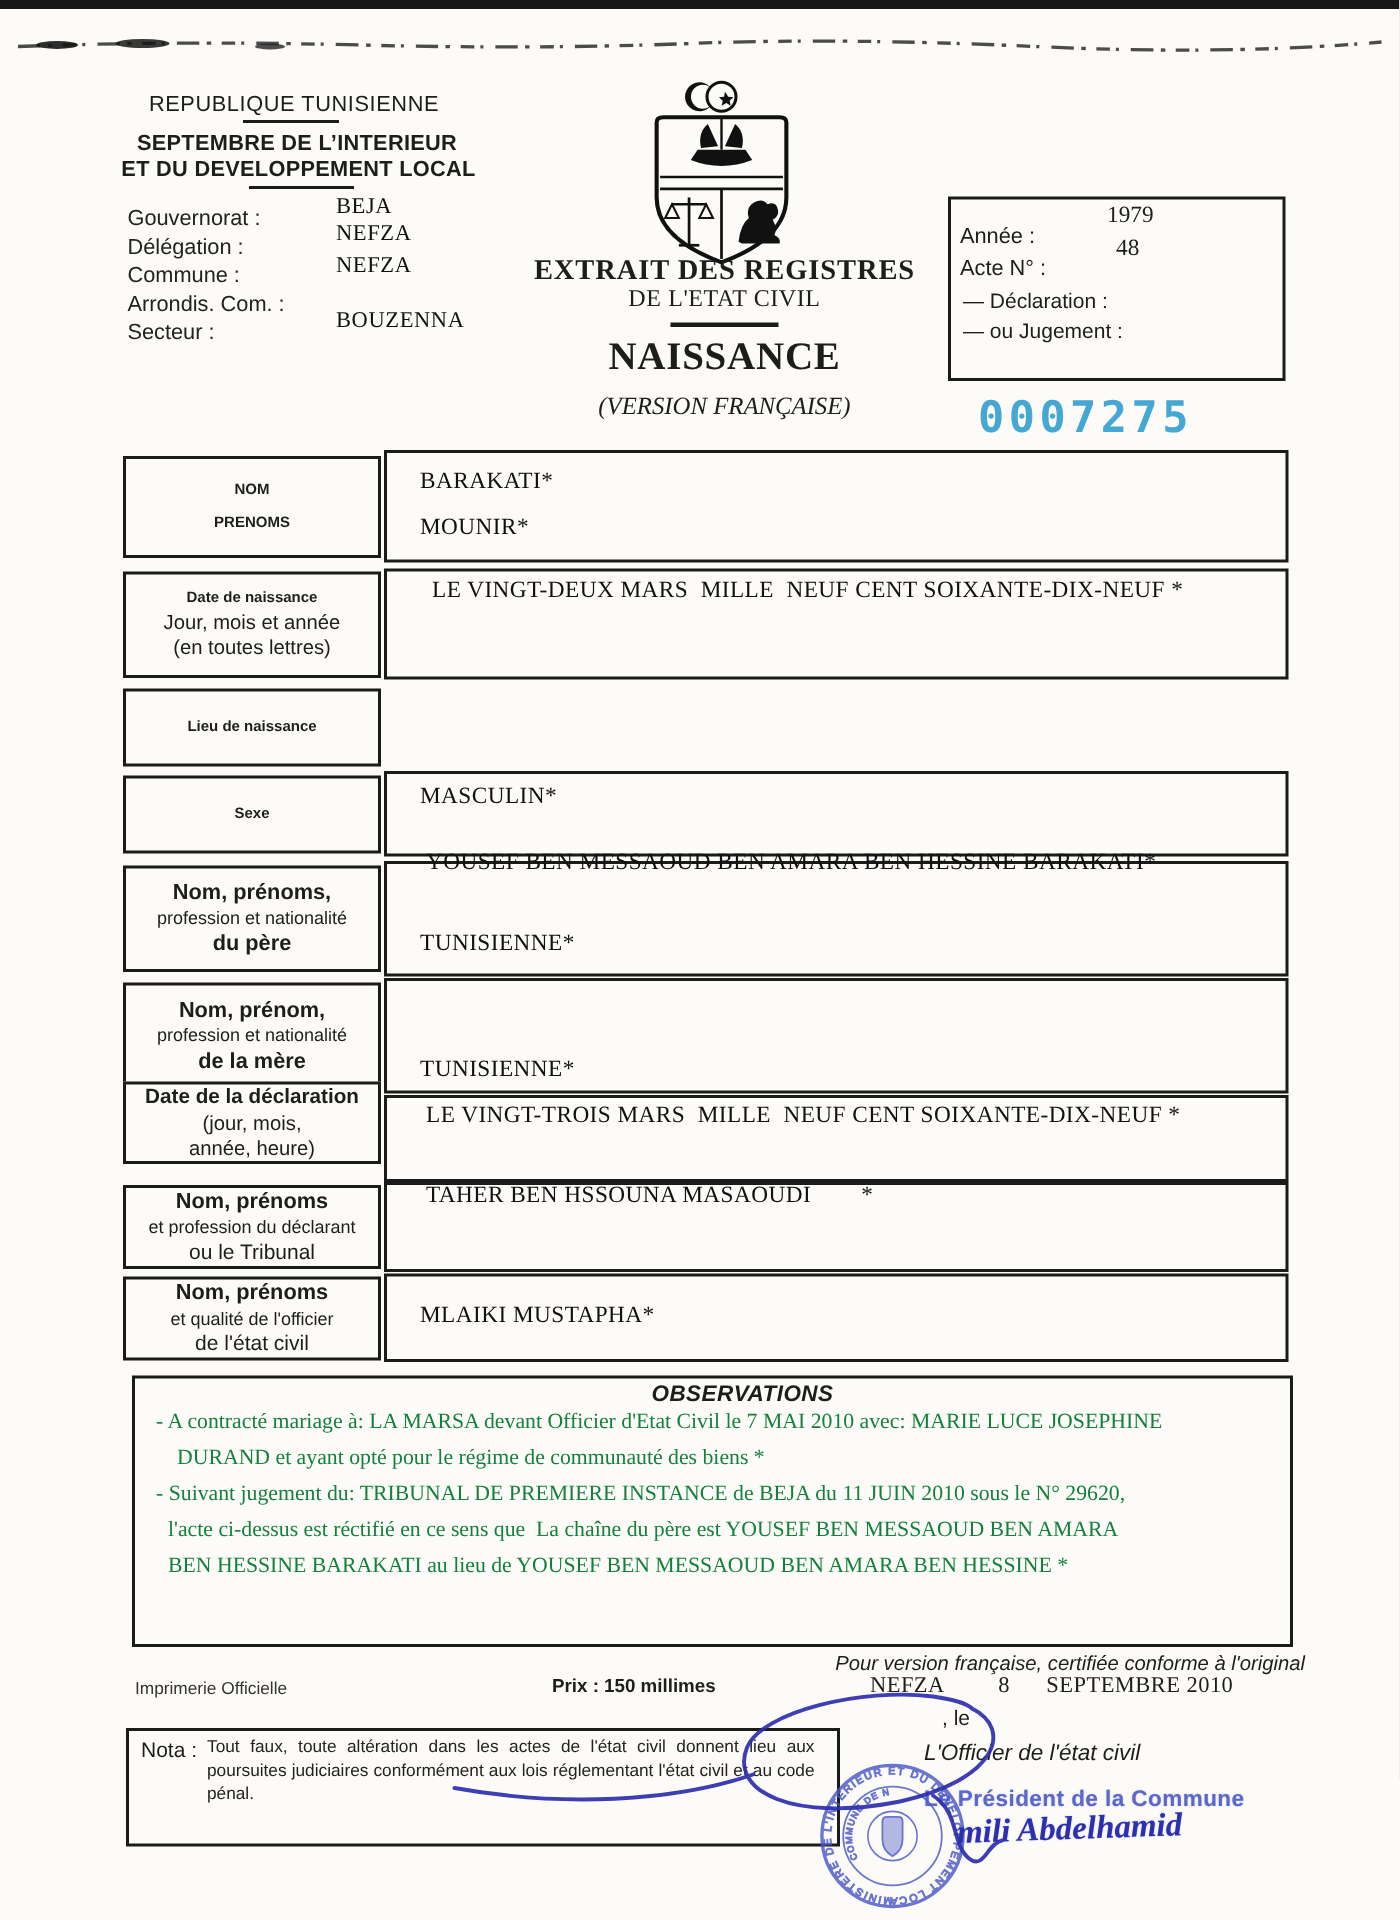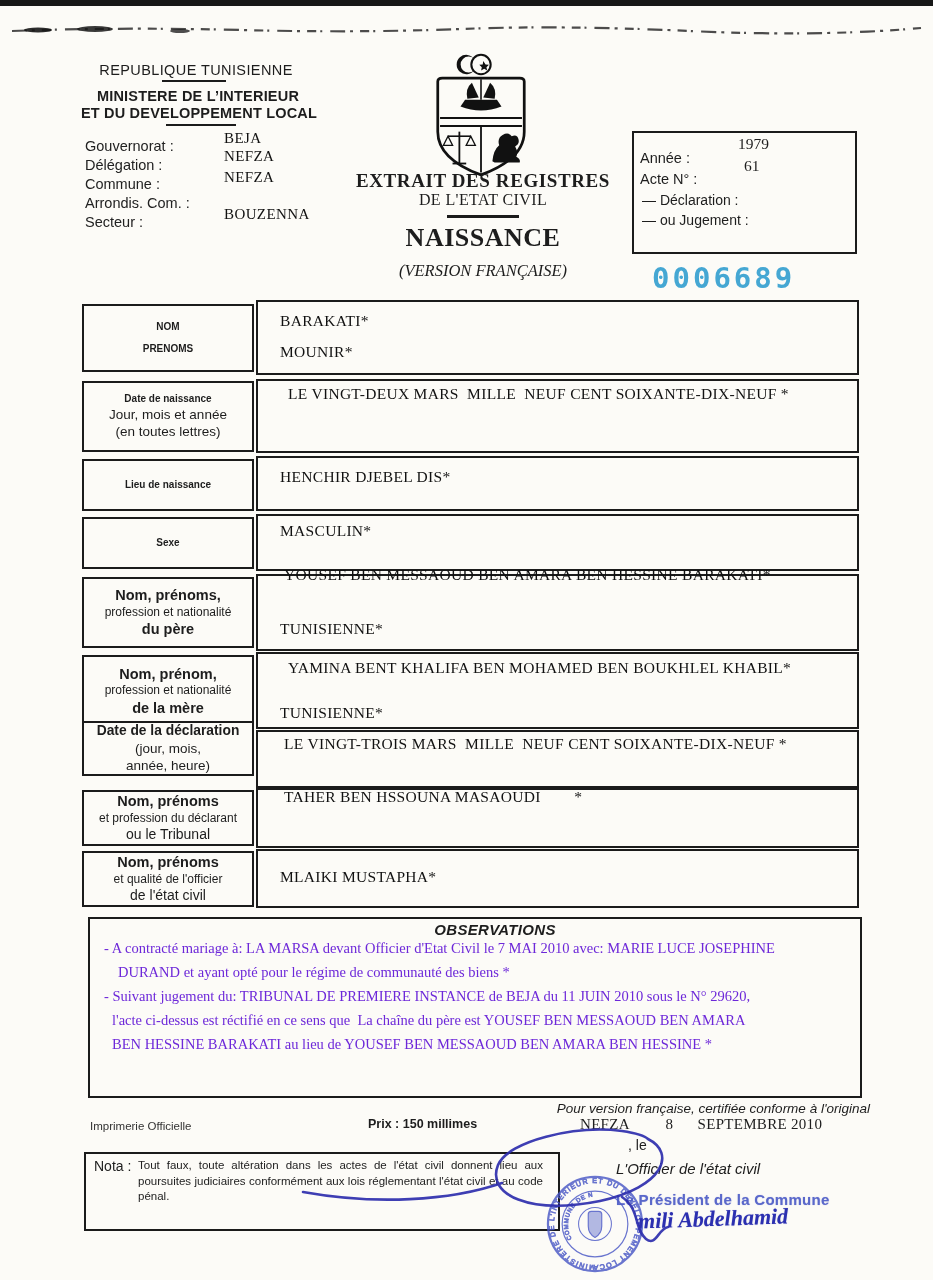--- a/index.html
+++ b/index.html
@@ -47,21 +47,21 @@
   .lb{font-size:13.5px;}
   .lc{font-size:14.5px;font-weight:600;}
   .ld{font-size:12px;}
   .le{font-size:14px;}
   .vline{position:absolute;font-family:"Liberation Serif",serif;font-size:15.5px;
          letter-spacing:.3px;white-space:pre;color:#111;}
 
   
   .obsbox{left:88px;top:917px;width:770px;height:177px;border:2px solid #1b1b1b;}
   .obs-title{left:88px;top:921px;width:770px;font-size:15px;font-weight:bold;font-style:italic;letter-spacing:.3px;padding-left:22px;}
-  .obs-line{position:absolute;font-family:"Liberation Serif",serif;font-size:14.5px;white-space:pre;color:#6d28d9;}
+  .obs-line{position:absolute;font-family:"Liberation Serif",serif;font-size:14.5px;white-space:pre;color:#15803d;}
 
   
   .imprimerie{left:90px;top:1120px;font-size:11.5px;color:#333;}
   .prix{left:368px;top:1117px;font-size:12.5px;font-weight:600;}
   .certif{left:470px;top:1101px;width:400px;text-align:right;font-size:13.5px;font-style:italic;}
   .placedate{left:580px;top:1116px;font-size:15px;letter-spacing:.3px;}
   .le-txt{left:628px;top:1137px;font-size:14px;}
   .officier{left:616px;top:1160px;font-size:15px;font-style:italic;}
   .notabox{left:84px;top:1152px;width:472px;height:75px;border:2px solid #1b1b1b;}
   .nota-label{left:94px;top:1158px;font-size:14px;font-weight:normal;}
@@ -78,21 +78,21 @@
   <div class="abs topbar"></div>
   <svg class="abs" style="left:0;top:18px;" width="933" height="30">
     <path d="M 12 13 Q 120 9 240 12 T 460 11 T 690 13 T 921 10" fill="none" stroke="#1f1f1f" stroke-width="2.2" opacity="0.8" stroke-dasharray="15 5 3 7 9 4 2 8"></path>
     <ellipse cx="38" cy="12" rx="14" ry="2.6" fill="#161616" opacity="0.9"></ellipse>
     <ellipse cx="95" cy="11" rx="18" ry="3" fill="#161616" opacity="0.85"></ellipse>
     <ellipse cx="180" cy="13" rx="10" ry="2" fill="#222" opacity="0.8"></ellipse>
   </svg>
 
   <div class="abs republic ctr">REPUBLIQUE TUNISIENNE</div>
   <div class="abs rep-underline"></div>
-  <div class="abs ministry1 ctr">MINISTERE DE L’INTERIEUR</div>
+  <div class="abs ministry1 ctr">SEPTEMBRE DE L’INTERIEUR</div>
   <div class="abs ministry2 ctr">ET DU DEVELOPPEMENT LOCAL</div>
   <div class="abs min-underline"></div>
 
   <div class="abs admin-label" style="top:138px;">Gouvernorat :</div>
   <div class="abs admin-label" style="top:157px;">Délégation :</div>
   <div class="abs admin-label" style="top:176px;">Commune :</div>
   <div class="abs admin-label" style="top:195px;">Arrondis. Com. :</div>
   <div class="abs admin-label" style="top:214px;">Secteur :</div>
   <div class="abs admin-value serif" style="top:130px;">BEJA</div>
   <div class="abs admin-value serif" style="top:148px;">NEFZA</div>
@@ -126,24 +126,24 @@
   <div class="abs title1 ctr serif">EXTRAIT DES REGISTRES</div>
   <div class="abs title2 ctr serif">DE L'ETAT CIVIL</div>
   <div class="abs title-rule"></div>
   <div class="abs doctype ctr serif">NAISSANCE</div>
   <div class="abs subtitle ctr serif">(VERSION FRANÇAISE)</div>
 
   <div class="abs actbox"></div>
   <div class="abs act-annee-l">Année :</div>
   <div class="abs act-annee-v serif">1979</div>
   <div class="abs act-acte-l">Acte N° :</div>
-  <div class="abs act-acte-v serif">61</div>
+  <div class="abs act-acte-v serif">48</div>
   <div class="abs act-decl">— Déclaration :</div>
   <div class="abs act-jug">— ou Jugement :</div>
-  <div class="abs serial">0006689</div>
+  <div class="abs serial">0007275</div>
 
   <div class="abs lbox" style="top:304px;height:64px;">
     <div class="la">NOM</div>
     <div class="la" style="margin-top:9px;">PRENOMS</div>
   </div>
   <div class="abs vbox" style="top:300px;height:71px;">
     <div class="vline" style="left:22px;top:10px;">BARAKATI*</div>
     <div class="vline" style="left:22px;top:41px;">MOUNIR*</div>
   </div>
 
@@ -152,23 +152,20 @@
     <div class="lb">Jour, mois et année</div>
     <div class="lb">(en toutes lettres)</div>
   </div>
   <div class="abs vbox" style="top:379px;height:70px;">
     <div class="vline" style="left:30px;top:4px;">LE VINGT-DEUX MARS  MILLE  NEUF CENT SOIXANTE-DIX-NEUF *</div>
   </div>
 
   <div class="abs lbox" style="top:459px;height:48px;">
     <div class="la">Lieu de naissance</div>
   </div>
-  <div class="abs vbox" style="top:456px;height:51px;">
-    <div class="vline" style="left:22px;top:10px;">HENCHIR DJEBEL DIS*</div>
-  </div>
 
   <div class="abs lbox" style="top:517px;height:48px;">
     <div class="la">Sexe</div>
   </div>
   <div class="abs vbox" style="top:514px;height:53px;">
     <div class="vline" style="left:22px;top:6px;">MASCULIN*</div>
   </div>
 
   <div class="abs lbox" style="top:577px;height:67px;">
     <div class="lc">Nom, prénoms,</div>
@@ -179,21 +176,20 @@
     <div class="vline" style="left:26px;top:-10px;">YOUSEF BEN MESSAOUD BEN AMARA BEN HESSINE BARAKATI*</div>
     <div class="vline" style="left:22px;top:44px;">TUNISIENNE*</div>
   </div>
 
   <div class="abs lbox" style="top:655px;height:68px;">
     <div class="lc">Nom, prénom,</div>
     <div class="ld">profession et  nationalité</div>
     <div class="lc">de la mère</div>
   </div>
   <div class="abs vbox" style="top:652px;height:73px;">
-    <div class="vline" style="left:30px;top:5px;">YAMINA BENT KHALIFA BEN MOHAMED BEN BOUKHLEL KHABIL*</div>
     <div class="vline" style="left:22px;top:50px;">TUNISIENNE*</div>
   </div>
 
   <div class="abs lbox" style="top:693px;height:51px;margin-top:28px;">
     <div class="lc" style="font-size:13.8px;">Date de la déclaration</div>
     <div class="lb">(jour, mois,</div>
     <div class="lb">année, heure)</div>
   </div>
   <div class="abs vbox" style="top:730px;height:54px;">
     <div class="vline" style="left:26px;top:3px;">LE VINGT-TROIS MARS  MILLE  NEUF CENT SOIXANTE-DIX-NEUF *</div>

